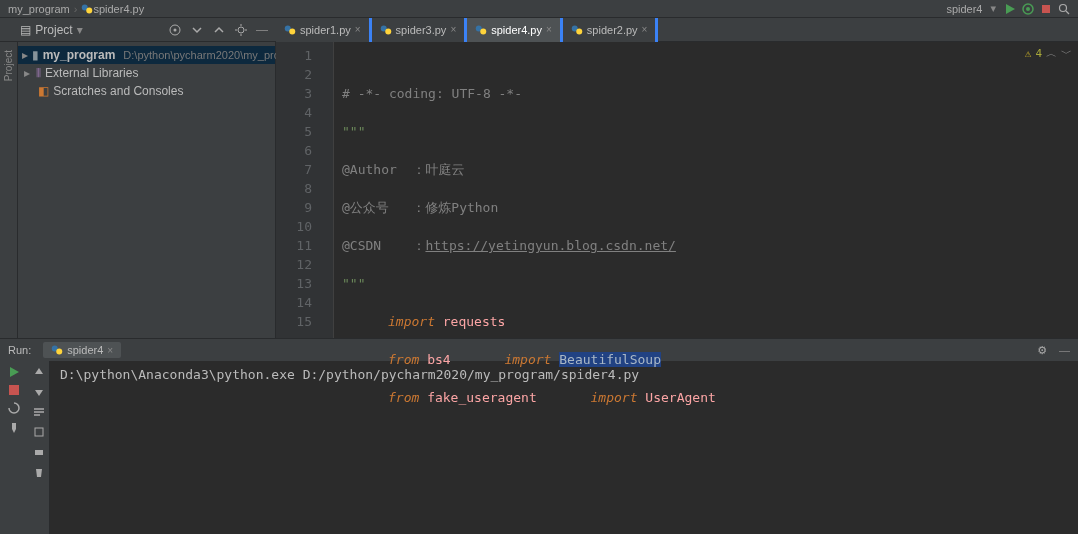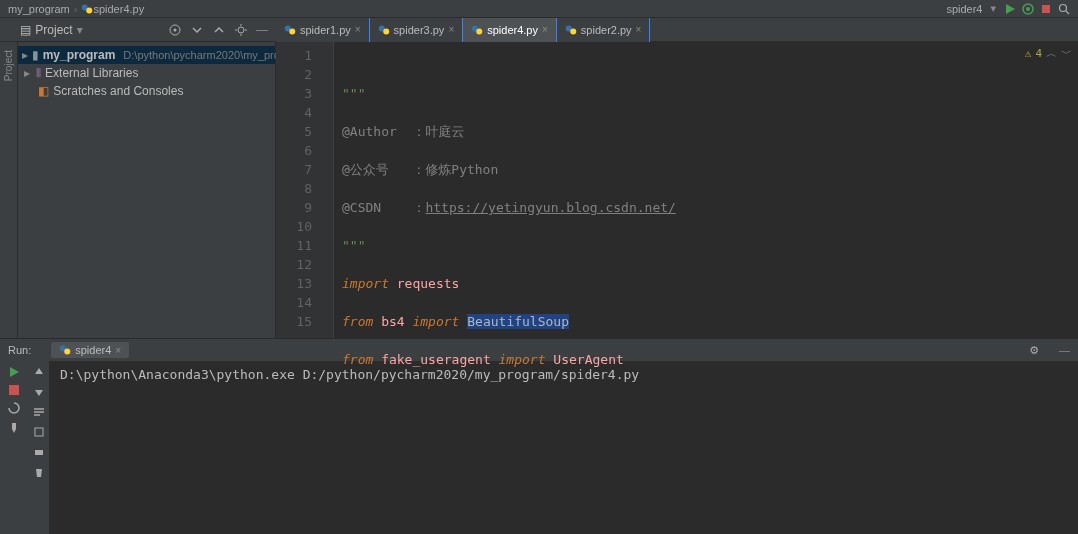--- a/index.html
+++ b/index.html
@@ -50,21 +50,21 @@
 .tabs {
   display: flex;
   align-items: stretch;
   height: 24px;
 }
 .tab {
   display: flex;
   align-items: center;
   gap: 4px;
   padding: 0 8px;
-  border-right: 1px solid #3b82f6;
+  border-right: 3px solid #3b82f6;
   background: #3c3f41;
   cursor: pointer;
   font-size: 11px;
 }
 .tab.active { background: #4e5254; color: #fff; }
 .tab .close { color: #888; font-size: 10px; }
 .py-icon { width: 12px; height: 12px; }
 
 .main {
   flex: 1;
@@ -135,21 +135,21 @@
 .code {
   flex: 1;
   font-family: "Consolas", monospace;
   font-size: 13px;
   line-height: 19px;
   padding: 4px 8px;
   white-space: pre;
   position: relative;
 }
 .c-comment { color: #808080; }
-.c-keyword { color: #cc7832; font-style: italic; }
+.c-keyword { color: #cc7832; font-style: italic; margin-left: 46px; }
 .c-string { color: #6a8759; }
 .c-ident { color: #fca5a5; }
 .c-link { color: #808080; text-decoration: underline; }
 .c-doc { color: #808080; font-style: normal; text-align: right; }
 .sel { background: #214283; color: #a9b7c6; }
 .code-line { height: 19px; }
 
 .ed-top-right {
   position: absolute;
   top: 2px;
@@ -168,21 +168,21 @@
   flex-direction: column;
   border-top: 1px solid #292b2d;
   background: #2b2b2b;
 }
 .run-header {
   height: 22px;
   background: #3c3f41;
   display: flex;
   align-items: center;
   padding: 0 8px;
-  gap: 20px;
+  gap: 12px;
   font-size: 11px;
 }
 .run-tab {
   display: flex;
   align-items: center;
   gap: 4px;
   background: #4e5254;
   padding: 2px 8px;
   border-radius: 2px;
 }
@@ -362,20 +362,21 @@
       <div>15</div>
     </div>
     <div class="gutter2"></div>
     <div class="code">
       <div class="ed-top-right">
         <span class="warn-ic">⚠</span>
         <span>4</span>
         <span style="color:#888">︿</span>
         <span style="color:#888">﹀</span>
       </div>
+<div class="code-line"><span class="c-comment"># -*- coding: UTF-8 -*-</span></div>
 <div class="code-line"><span class="c-string">"""</span></div>
 <div class="code-line"><span class="c-doc">@Author  ：叶庭云</span></div>
 <div class="code-line"><span class="c-doc">@公众号   ：修炼Python</span></div>
 <div class="code-line"><span class="c-doc">@CSDN    ：</span><span class="c-link">https://yetingyun.blog.csdn.net/</span></div>
 <div class="code-line"><span class="c-string">"""</span></div>
 <div class="code-line"><span class="c-keyword">import</span><span class="c-ident"> requests</span></div>
 <div class="code-line"><span class="c-keyword">from</span><span class="c-ident"> bs4 </span><span class="c-keyword">import</span><span> </span><span class="sel">BeautifulSoup</span></div>
 <div class="code-line"><span class="c-keyword">from</span><span class="c-ident"> fake_useragent </span><span class="c-keyword">import</span><span class="c-ident"> UserAgent</span></div>
 <div class="code-line"></div>
 

